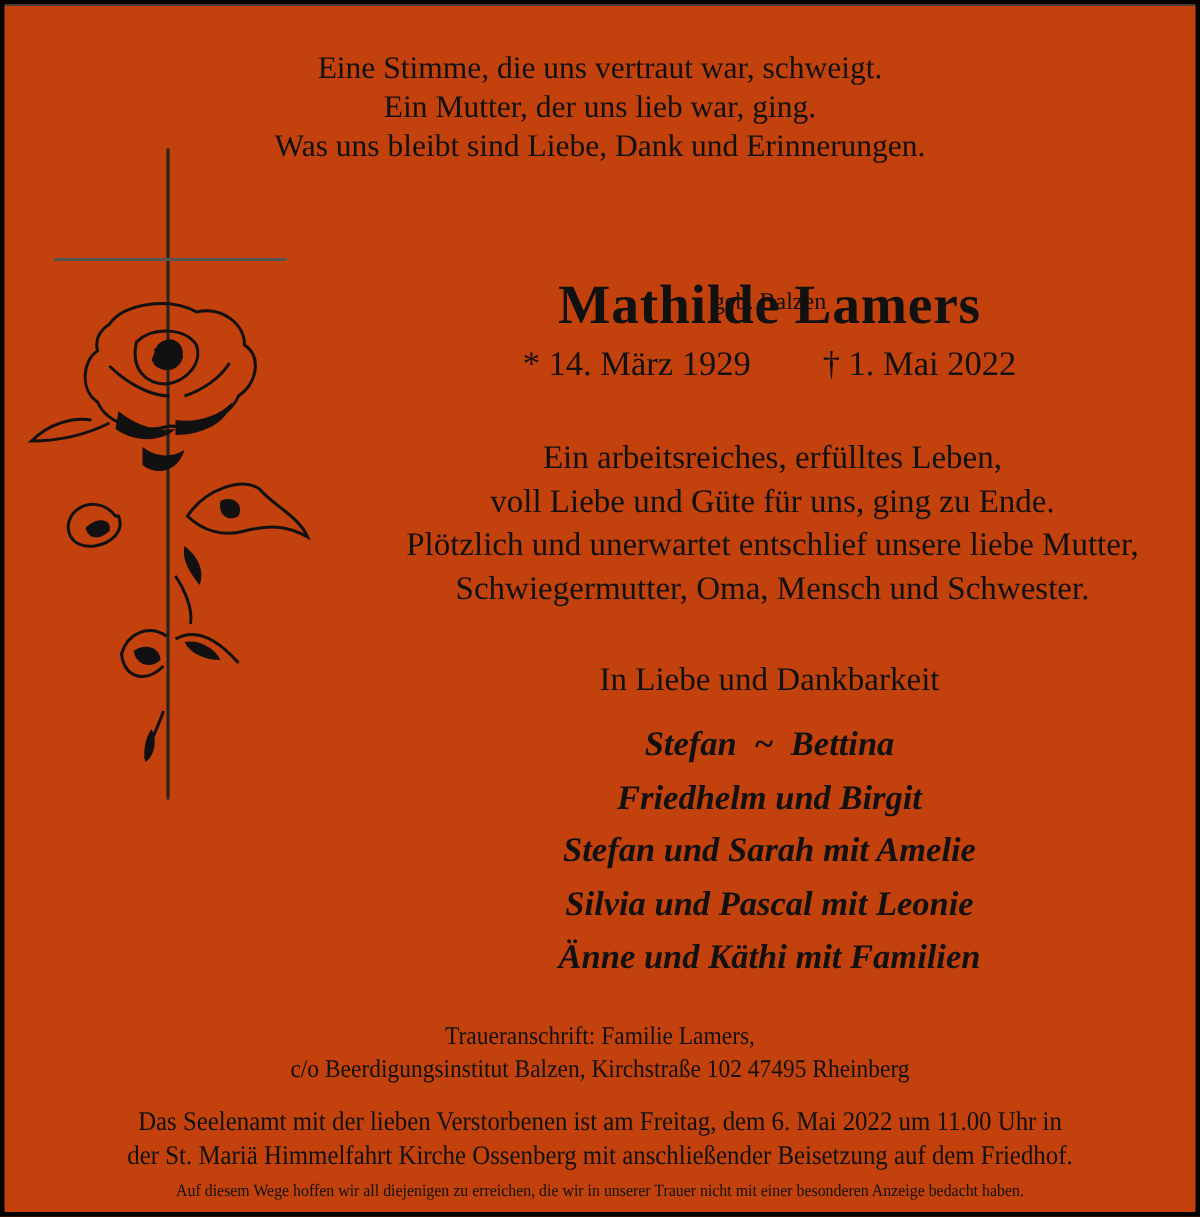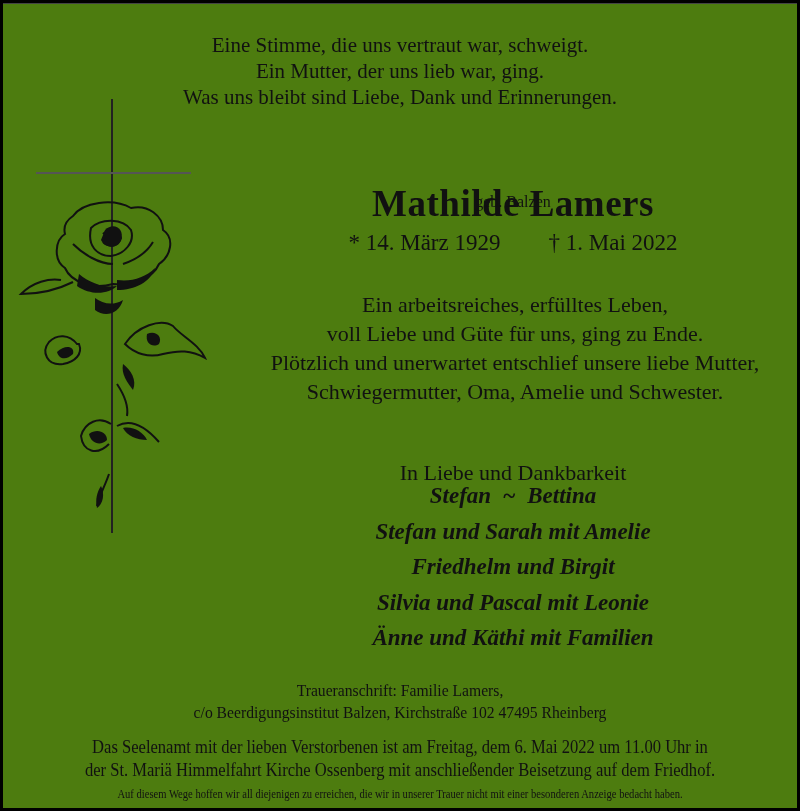--- a/index.html
+++ b/index.html
@@ -1,29 +1,29 @@
 <!DOCTYPE html>
 <html><head>
 <meta charset="utf-8">
 <style>
   html, body { margin: 0; padding: 0; background: #000; }
   body { width: 800px; height: 811px; overflow: hidden; position: relative; }
   .card {
     position: absolute; left: 3px; top: 3px; width: 794px; height: 804px;
-    background: #4d7c0f; border-top: 1px solid #444;
+    background: #c2410c; border-top: 1px solid #444;
     font-family: "Liberation Serif", "DejaVu Serif", serif; color: #111;
   }
   .c { position: absolute; left: 0; right: 0; text-align: center; white-space: nowrap; }
   .poem { top: 28px; left: 0; width: 794px; font-size: 21px; line-height: 26px; }
   .name { top: 144px; left: 230px; width: 560px; font-size: 37px; font-weight: bold; line-height: 44px; letter-spacing: 0.5px; margin-top: 34px; }
   .born { top: 188px; left: 230px; width: 560px; font-size: 16px; line-height: 20px; }
   .dates { top: 224px; left: 230px; width: 560px; font-size: 23px; line-height: 30px; }
   .dates span.gap { display: inline-block; width: 48px; }
   .bio { top: 286px; left: 232px; width: 560px; font-size: 22px; line-height: 29px; }
-  .thanks { top: 434px; left: 230px; width: 560px; font-size: 22px; line-height: 30px; margin-top: 20px; }
+  .thanks { top: 434px; left: 230px; width: 560px; font-size: 22px; line-height: 30px; }
   .family { top: 474px; left: 230px; width: 560px; font-size: 23px; font-weight: bold; font-style: italic; line-height: 35.5px; }
   .addr { top: 676px; left: 0; width: 794px; font-size: 17px; line-height: 22px; transform: scaleX(0.92); }
   .service { top: 732px; left: 0; width: 794px; font-size: 18px; line-height: 23px; transform: scaleX(0.92); }
   .note { top: 782px; left: 0; width: 794px; font-size: 11.5px; line-height: 16px; transform: scaleX(0.92); }
   .cross-v { position: absolute; left: 108px; top: 95px; width: 1.5px; height: 434px; background: #222; }
   .cross-h { position: absolute; left: 33px; top: 168px; width: 155px; height: 1.5px; background: #555; }
   svg.rose { position: absolute; left: 10px; top: 190px; }
 </style>
 </head>
 <body>
@@ -71,29 +71,29 @@
   <div class="c name">Mathilde Lamers</div>
   <div class="c born">geb. Balzen</div>
   <div class="c dates">
     <span>* 14. März 1929</span><span class="gap"></span><span>† 1. Mai 2022</span>
   </div>
 
   <div class="c bio">
     <div>Ein arbeitsreiches, erfülltes Leben,</div>
     <div>voll Liebe und Güte für uns, ging zu Ende.</div>
     <div>Plötzlich und unerwartet entschlief unsere liebe Mutter,</div>
-    <div>Schwiegermutter, Oma, Amelie und Schwester.</div>
+    <div>Schwiegermutter, Oma, Mensch und Schwester.</div>
   </div>
 
   <div class="c thanks">In Liebe und Dankbarkeit</div>
 
   <div class="c family">
     <div style="white-space: pre;">Stefan  ~  Bettina</div>
+    <div>Friedhelm und Birgit</div>
     <div>Stefan und Sarah mit Amelie</div>
-    <div>Friedhelm und Birgit</div>
     <div>Silvia und Pascal mit Leonie</div>
     <div>Änne und Käthi mit Familien</div>
   </div>
 
   <div class="c addr">
     <div>Traueranschrift: Familie Lamers,</div>
     <div>c/o Beerdigungsinstitut Balzen, Kirchstraße 102 47495 Rheinberg</div>
   </div>
 
   <div class="c service">

